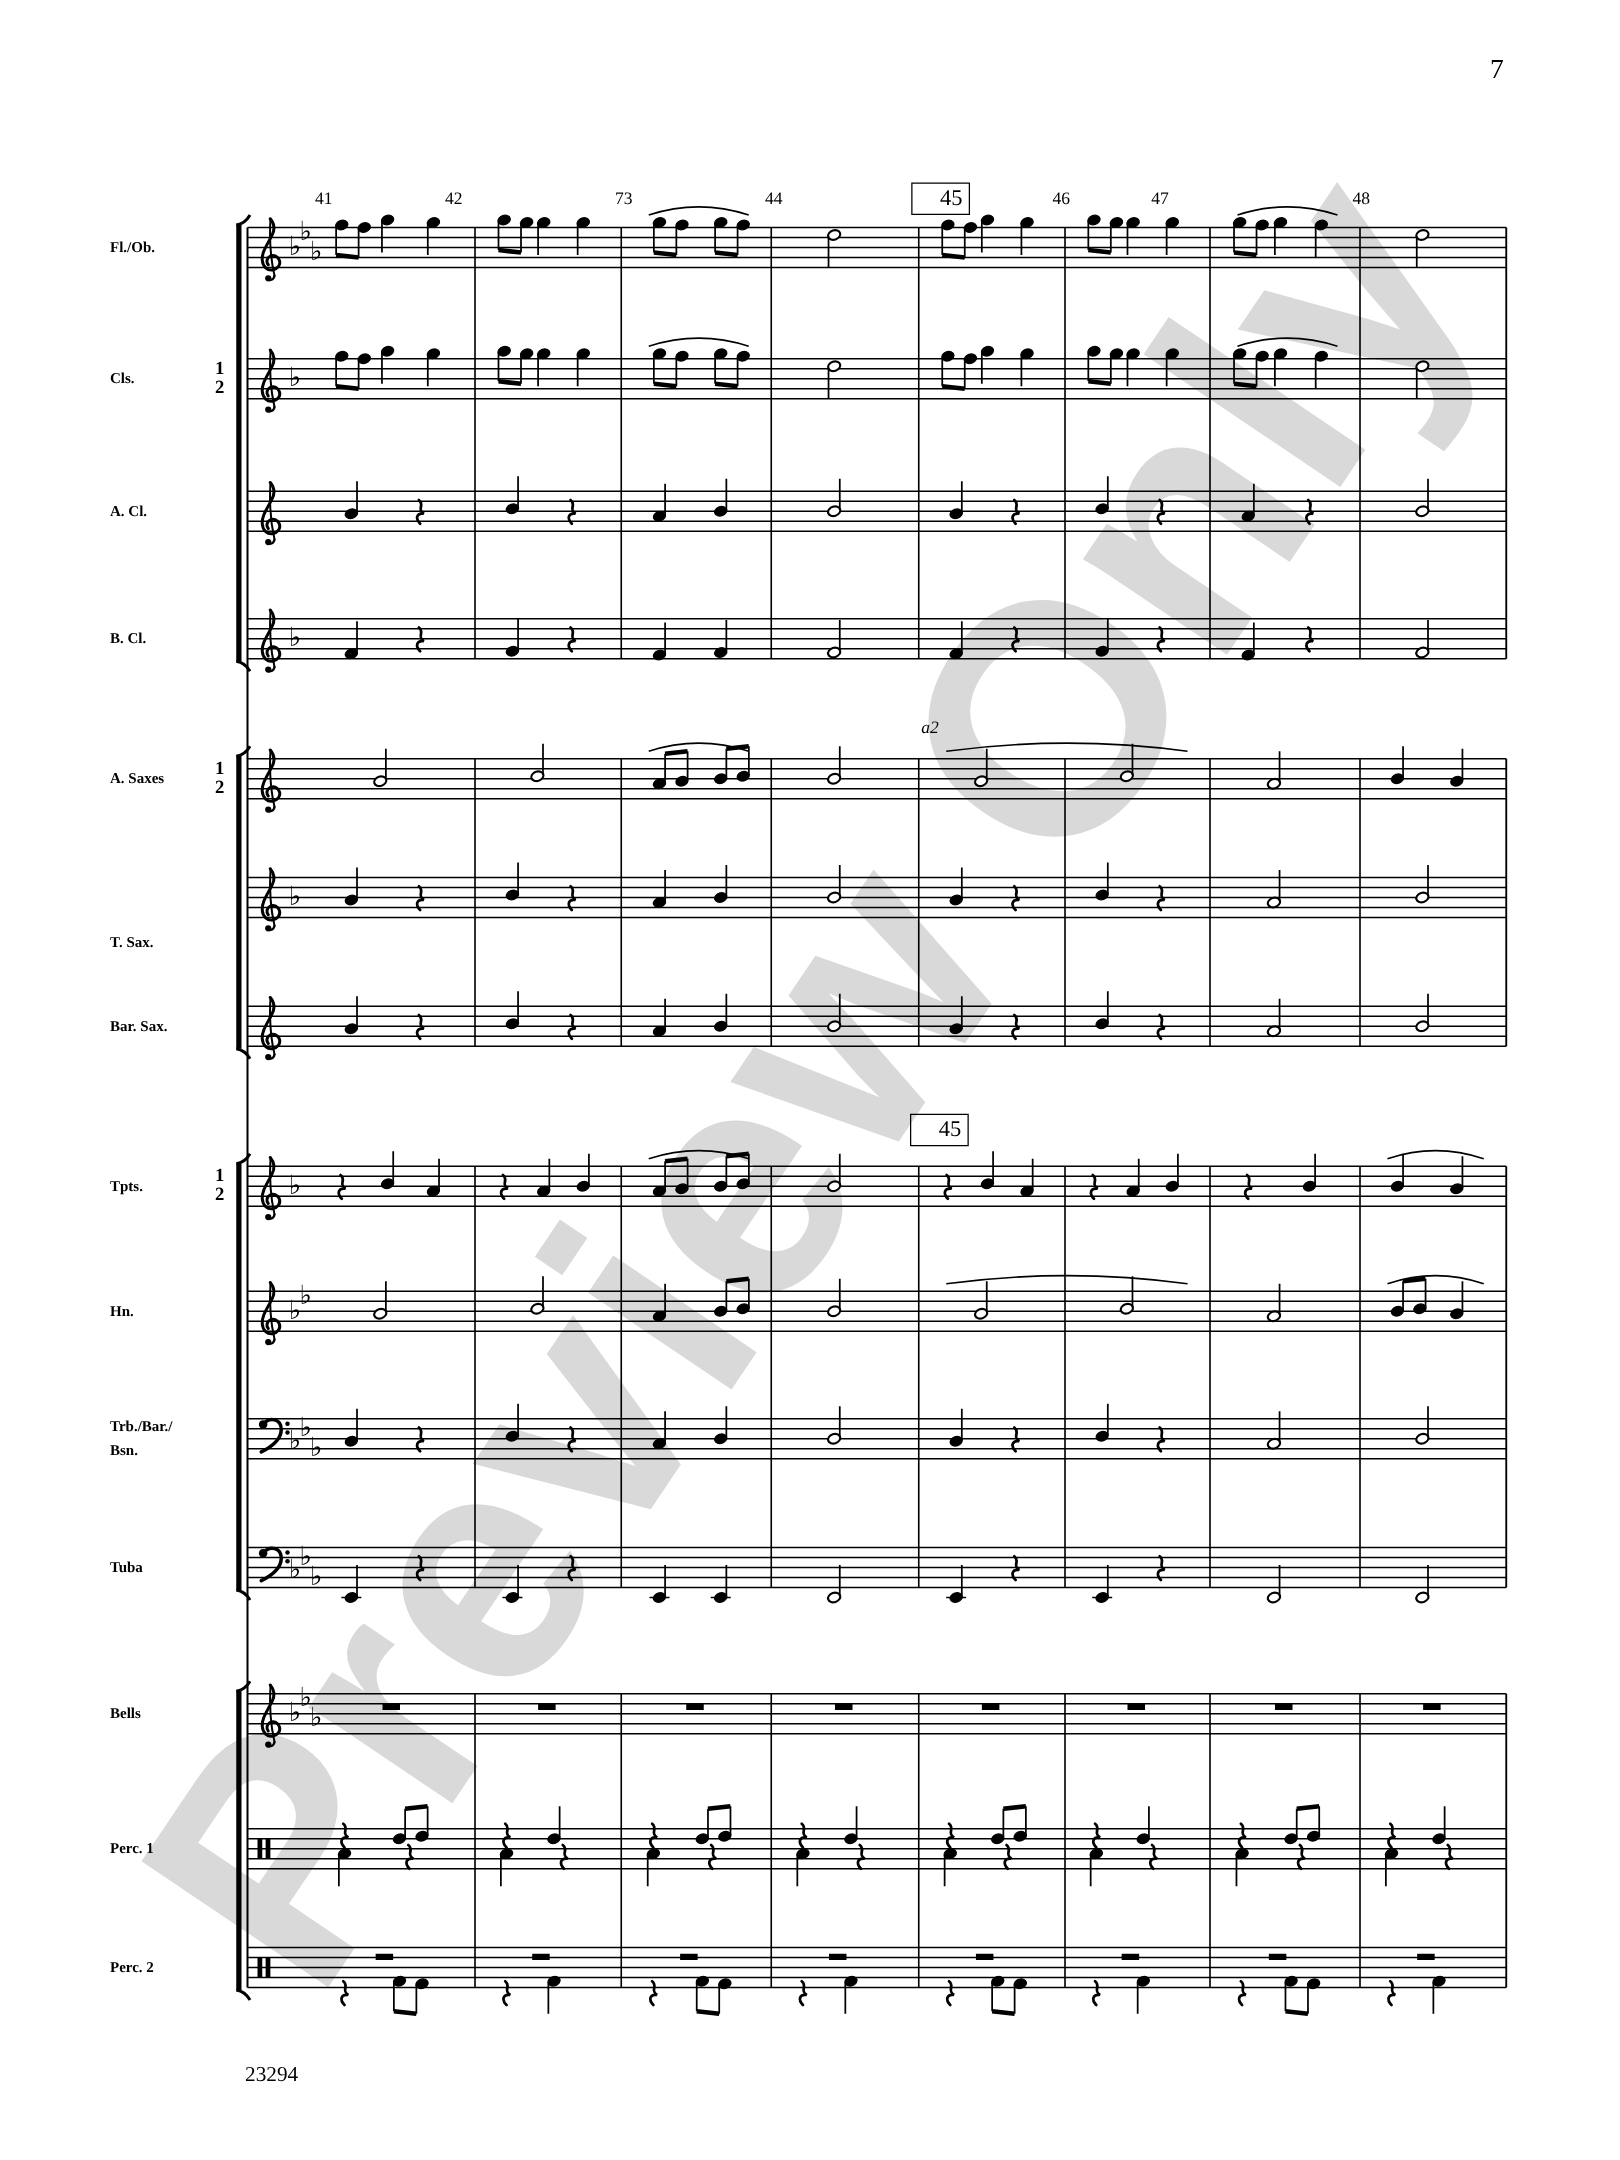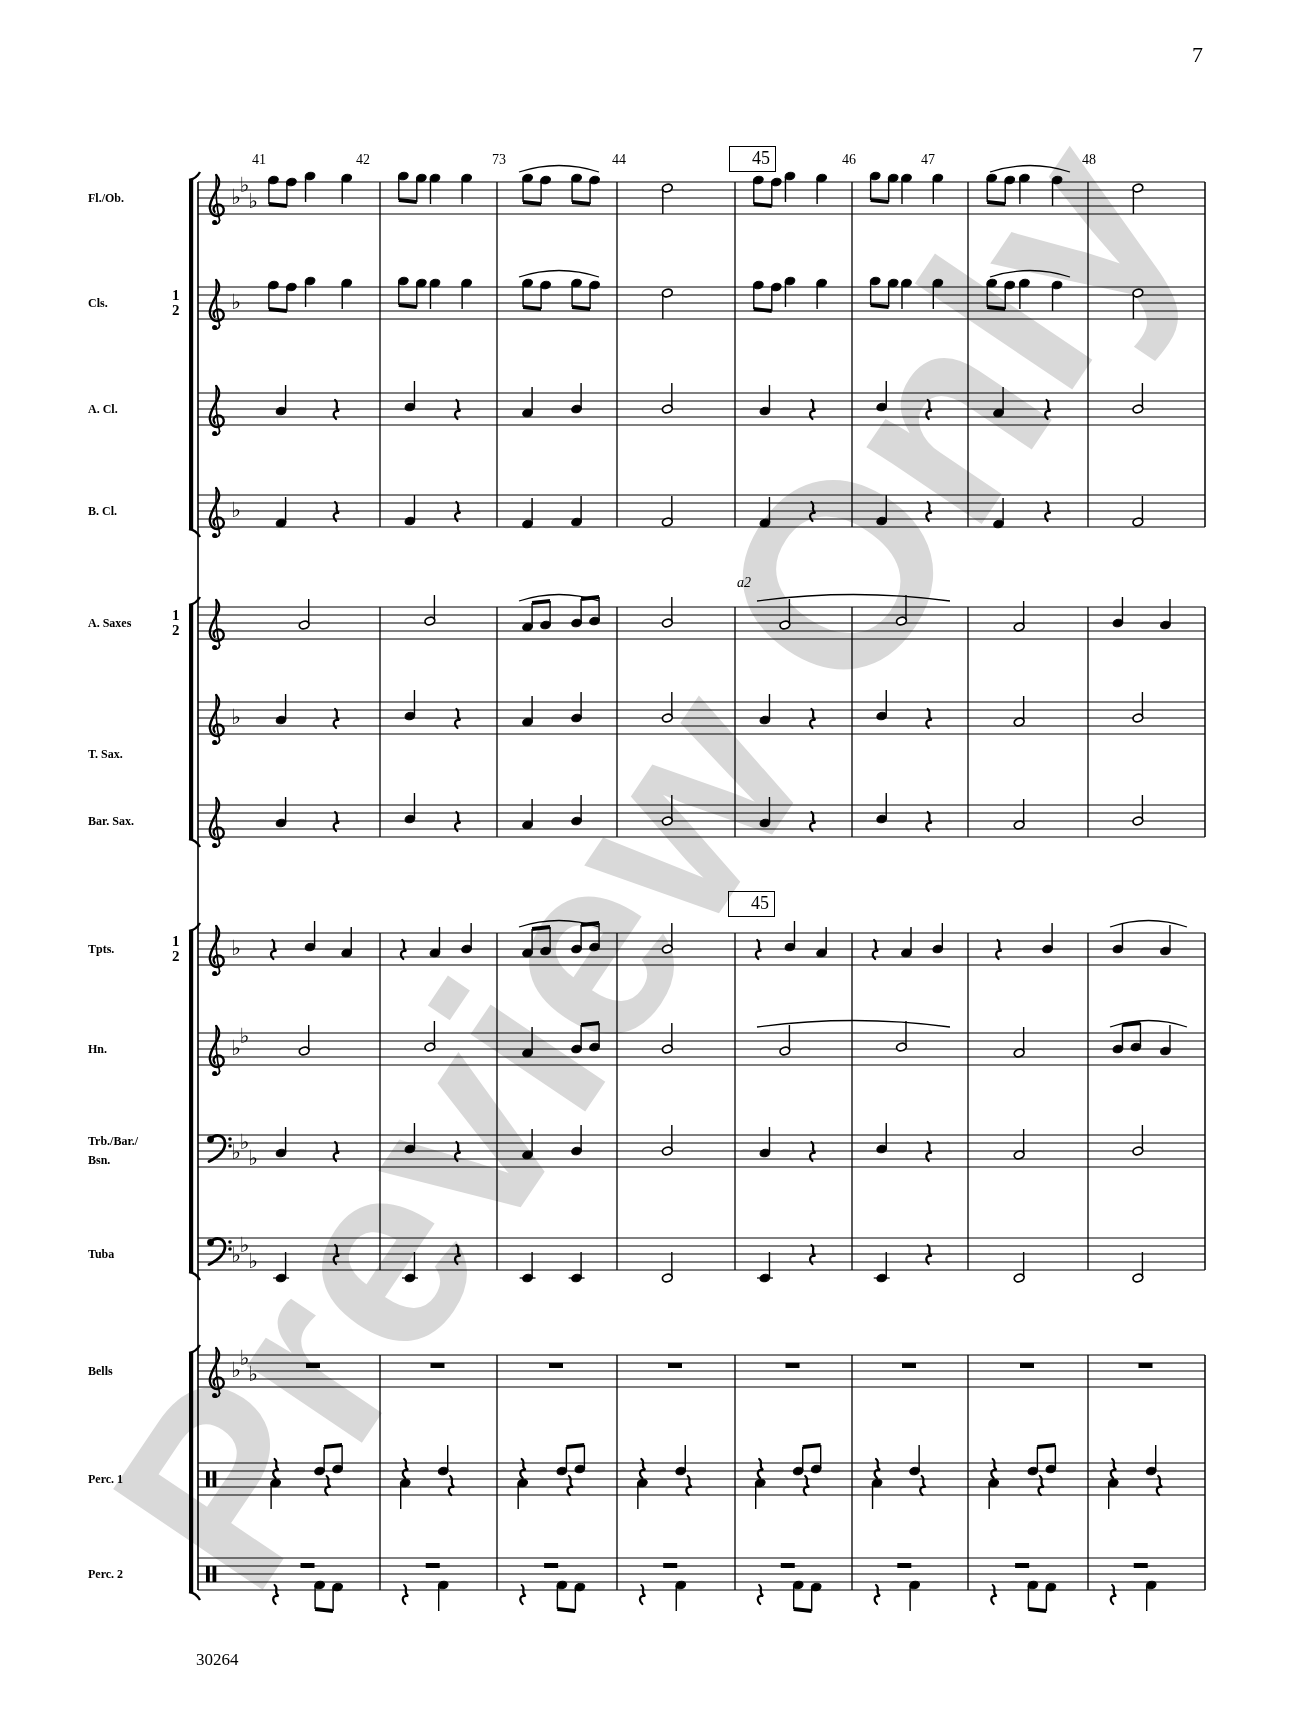--- a/index.html
+++ b/index.html
@@ -703,21 +703,21 @@
       <line x1="1028.38" y1="1609" x2="1046.38" y2="1611" stroke="#000" stroke-width="3.8"></line>
       <rect x="1133.75" y="1563" width="14" height="5" fill="#000"></rect>
       <path d="M1112.2 1585 C1117.2 1589 1110.2 1592 1116.2 1596 C1110.2 1595 1109.2 1600 1113.2 1604" stroke="#000" stroke-width="2.2" fill="none" stroke-linecap="round"></path>
       <ellipse cx="1151.2" cy="1585" rx="5" ry="3.7" transform="rotate(-18 1151.2 1585)" fill="#000" stroke="#000" stroke-width="1"></ellipse>
       <line x1="1146.7" y1="1586" x2="1146.7" y2="1611" stroke="#000" stroke-width="1.4"></line>
     </svg>
   <div id="text-layer">
     <div class="pageno" style="left:1192px;top:42px">7</div>
     <div class="a2" style="left:737px;top:575px">a2</div>
     <div class="mnum-box" style="left:728px;top:891px">45</div>
-    <div class="plate" style="left:196px;top:1650px">30264</div>
+    <div class="plate" style="left:196px;top:1650px">23294</div>
   <div class="lbl" style="left: 88px; top: 198px;">Fl./Ob.</div>
       <div class="lbl" style="left: 88px; top: 303px;">Cls.</div>
       <div class="stack" style="left: 172px; top: 303px; white-space: pre;">1
 2</div>
       <div class="lbl" style="left: 88px; top: 409px;">A. Cl.</div>
       <div class="lbl" style="left: 88px; top: 511px;">B. Cl.</div>
       <div class="lbl" style="left: 88px; top: 623px;">A. Saxes</div>
       <div class="stack" style="left: 172px; top: 623px; white-space: pre;">1
 2</div>
       <div class="lbl" style="left: 88px; top: 730px; margin-top: 24px;">T. Sax.</div>

